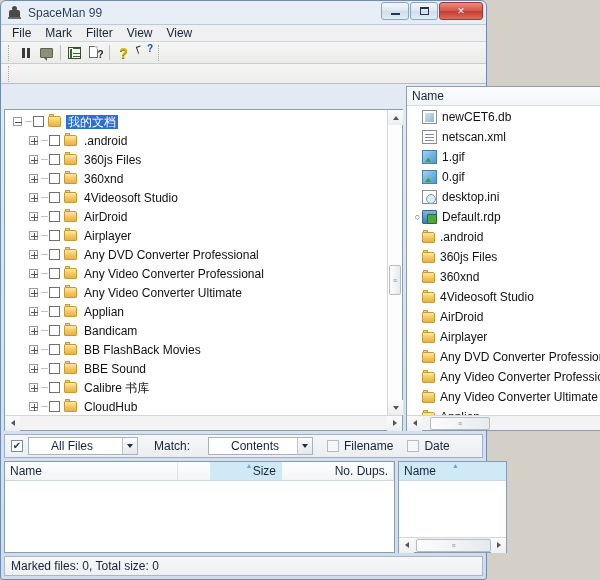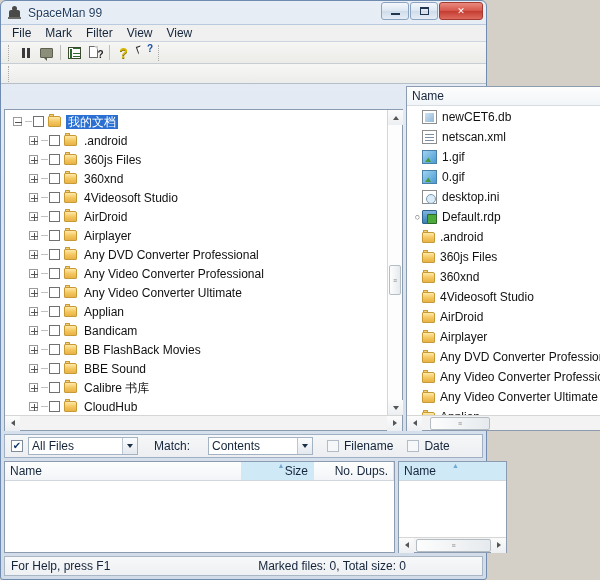--- a/index.html
+++ b/index.html
@@ -233,21 +233,21 @@
   }
   .cbx{
     width:12px;height:12px;border:1px solid #7f8b99;background:#fff;
     display:flex;align-items:center;justify-content:center;flex:0 0 12px;margin-right:5px;
   }
   .cbx.off{border-color:#b3bcc6;background:#f6f7f8;}
   .cbx .tick{font-size:10px;line-height:10px;color:#14396e;}
   .flabel{font-size:12px;color:#14243a;margin-right:14px;white-space:nowrap;}
   .combo{
     height:18px;background:#fff;border:1px solid #a4b3c4;
-    display:flex;align-items:center;padding-left:3px;position:relative;
+    display:flex;align-items:center;padding-left:22px;position:relative;
     font-size:12px;color:#14243a;
   }
   .combo .btn{
     position:absolute;right:0;top:0;width:15px;height:16px;
     background:linear-gradient(180deg,#fbfcfd,#e4e9ef);border-left:1px solid #bcc6d1;
     display:flex;align-items:center;justify-content:center;
   }
   .combo .btn .caret{width:0;height:0;border-left:3px solid transparent;border-right:3px solid transparent;border-top:4px solid #1d2f46;}
   
   #dupsplit{
@@ -258,21 +258,21 @@
   .dup-hdr{
     height:19px;flex:0 0 19px;display:flex;align-items:stretch;
     background:linear-gradient(180deg,#fdfdfd 0%,#f2f5f8 100%);
     border-bottom:1px solid #cfd6de;
   }
   .dup-hdr .hc{
     font-size:12px;color:#16263c;display:flex;align-items:center;
     border-right:1px solid #dfe4ea;padding:0 5px;position:relative;
   }
   .dup-hdr .hc.active{background:#cfe9f7;}
-  .dup-hdr .hc.rt{justify-content:flex-end;}
+  .dup-hdr .hc.rt{justify-content:flex-end;margin-left:32px;}
   .sortmk{position:absolute;left:50%;top:0;font-size:7px;color:#6fa8cf;}
   .dup-body{flex:1 1 auto;background:#fff;}
   .dup-hs{
     height:15px;flex:0 0 15px;background:#f3f3f3;border-top:1px solid #d6d6d6;
     display:flex;align-items:center;
   }
   
   #statusbar{
     flex:0 0 20px;height:20px;margin:3px 3px 3px 3px;
     display:flex;align-items:center;
@@ -775,17 +775,16 @@
           </div>
         <div style="flex:1 1 auto;"></div>
         <div class="sb-arrow">
             <span class="rt"></span>
           </div>
       </div>
     </div>
   </div>
 
   <div id="statusbar">
-    <span id="status-left">For Help, press F1</span>
     <span id="status-right">Marked files: 0,  Total size: 0</span>
   </div>
 
 </div>
 
 </body></html>

